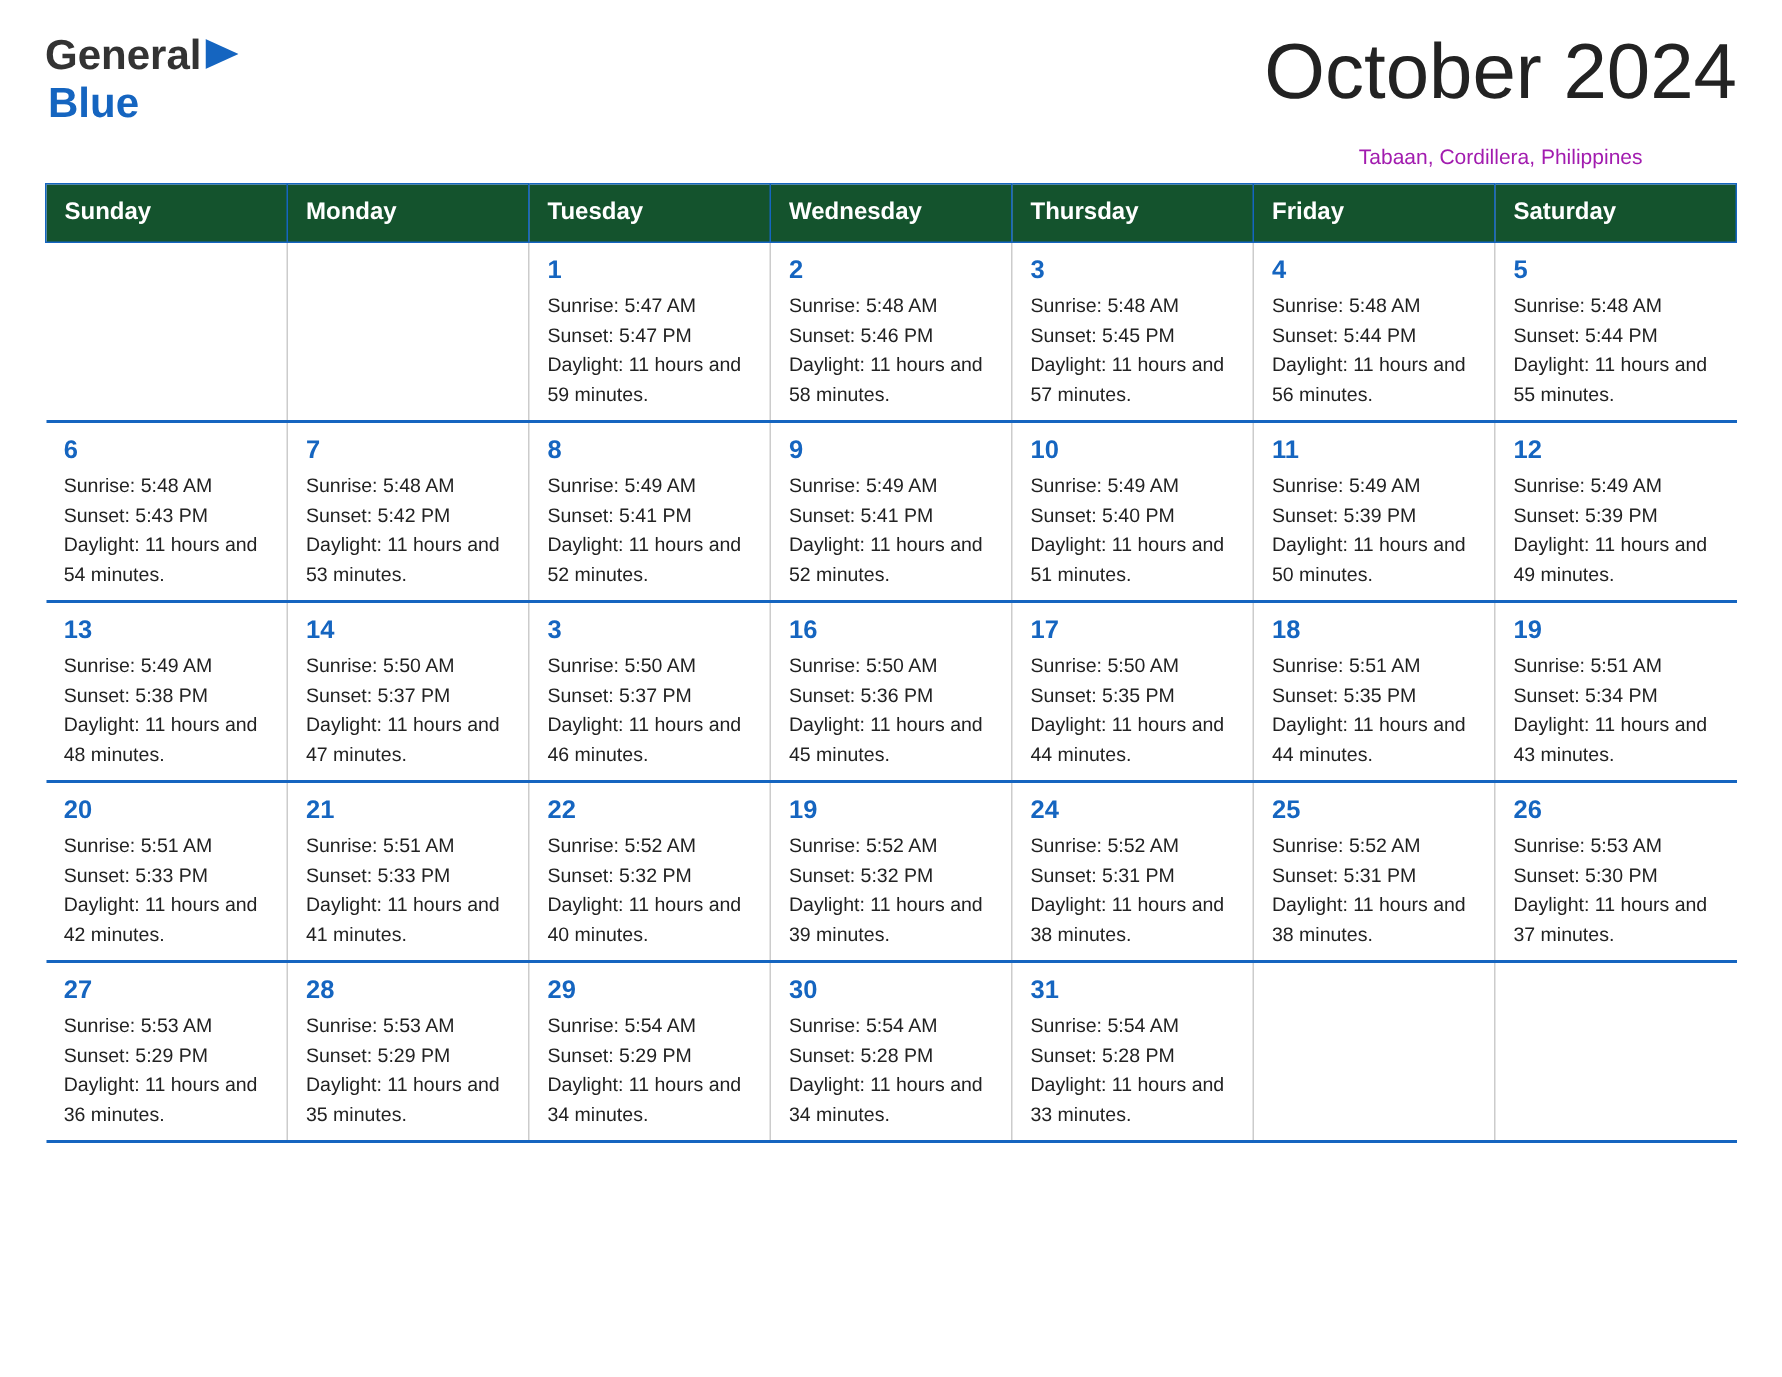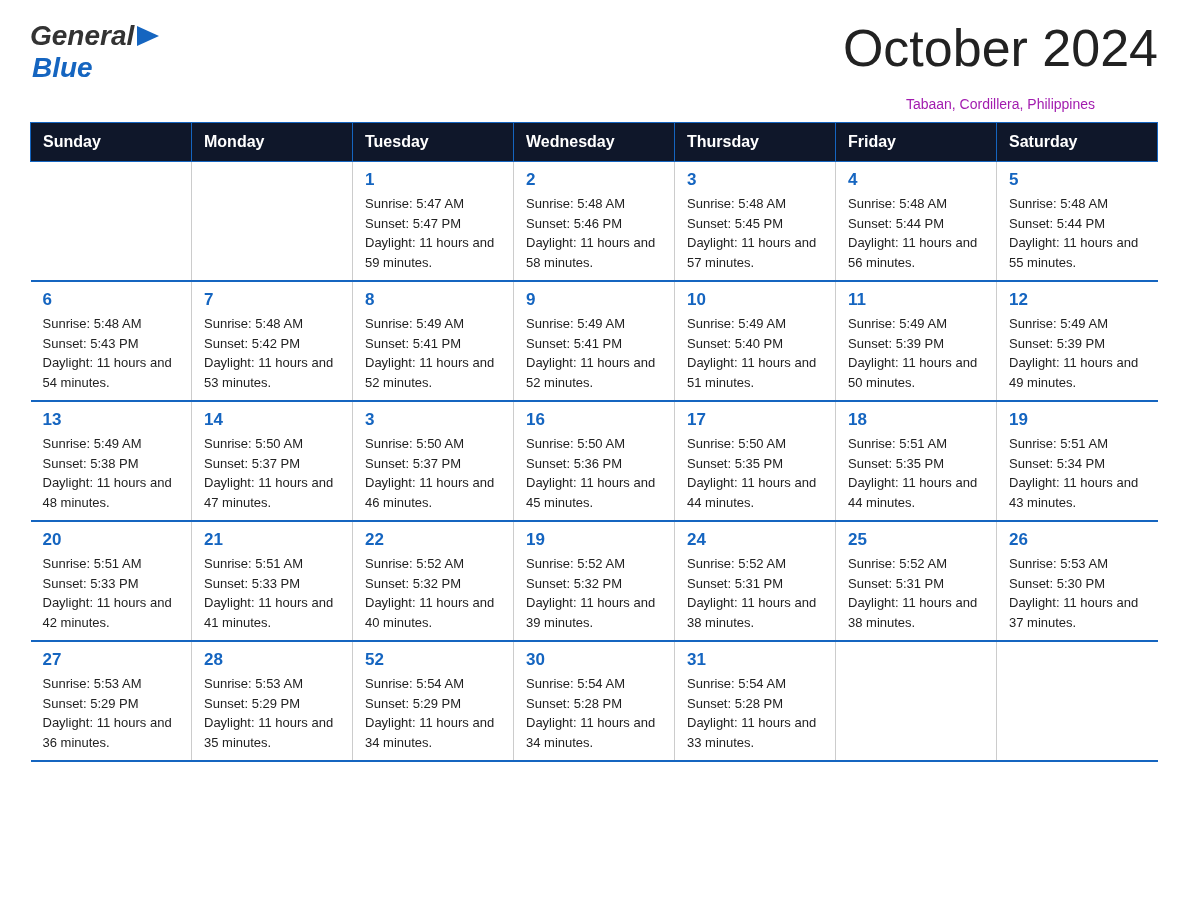--- a/index.html
+++ b/index.html
@@ -29,21 +29,21 @@
       font-size: 14px;
       color: #a21caf;
       margin-top: 19px;
     }
     table {
       width: 100%;
       border-collapse: collapse;
       margin-top: 10px;
     }
     thead tr {
-      background-color: #0f172a;
+      background-color: #14532d;
     }
     thead th {
       color: #fff;
       font-size: 16px;
       font-weight: bold;
       padding: 10px 12px;
       text-align: left;
       border: 1px solid #1565c0;
     }
     tbody tr {
@@ -73,21 +73,20 @@
       color: #222;
       line-height: 1.5;
     }
     .empty-cell {
       background: #fff;
     }
     .logo-wrapper {
       display: flex;
       flex-direction: column;
       align-items: flex-start;
-      font-style: italic;
     }
     .logo-line1 {
       display: flex;
       align-items: center;
     }
     .logo-g {
       font-size: 28px;
       font-weight: bold;
       color: #333;
     }
@@ -245,21 +244,21 @@
       <tr>
         <td>
           <span class="day-number">27</span>
           <div class="day-info">Sunrise: 5:53 AM<br>Sunset: 5:29 PM<br>Daylight: 11 hours and 36 minutes.</div>
         </td>
         <td>
           <span class="day-number">28</span>
           <div class="day-info">Sunrise: 5:53 AM<br>Sunset: 5:29 PM<br>Daylight: 11 hours and 35 minutes.</div>
         </td>
         <td>
-          <span class="day-number">52</span>
+          <span class="day-number">29</span>
           <div class="day-info">Sunrise: 5:54 AM<br>Sunset: 5:29 PM<br>Daylight: 11 hours and 34 minutes.</div>
         </td>
         <td>
           <span class="day-number">30</span>
           <div class="day-info">Sunrise: 5:54 AM<br>Sunset: 5:28 PM<br>Daylight: 11 hours and 34 minutes.</div>
         </td>
         <td>
           <span class="day-number">31</span>
           <div class="day-info">Sunrise: 5:54 AM<br>Sunset: 5:28 PM<br>Daylight: 11 hours and 33 minutes.</div>
         </td>

